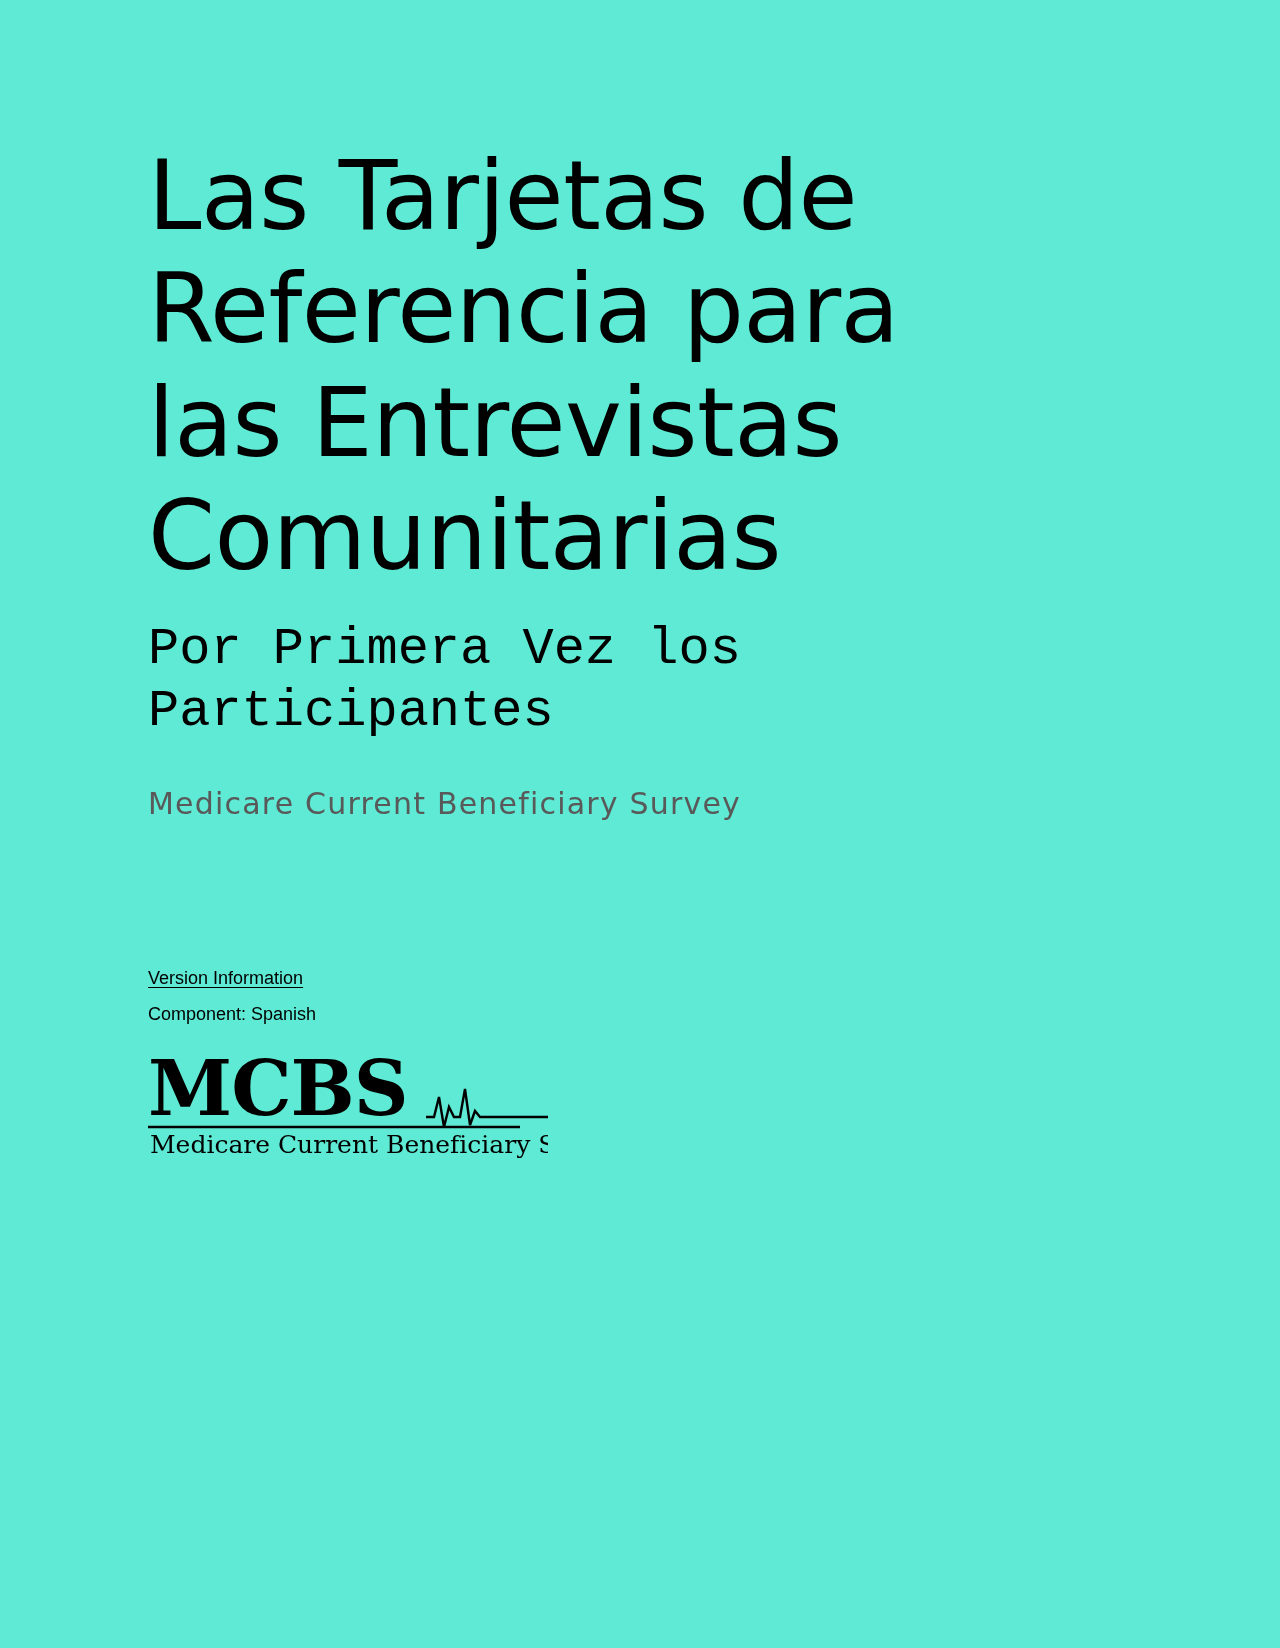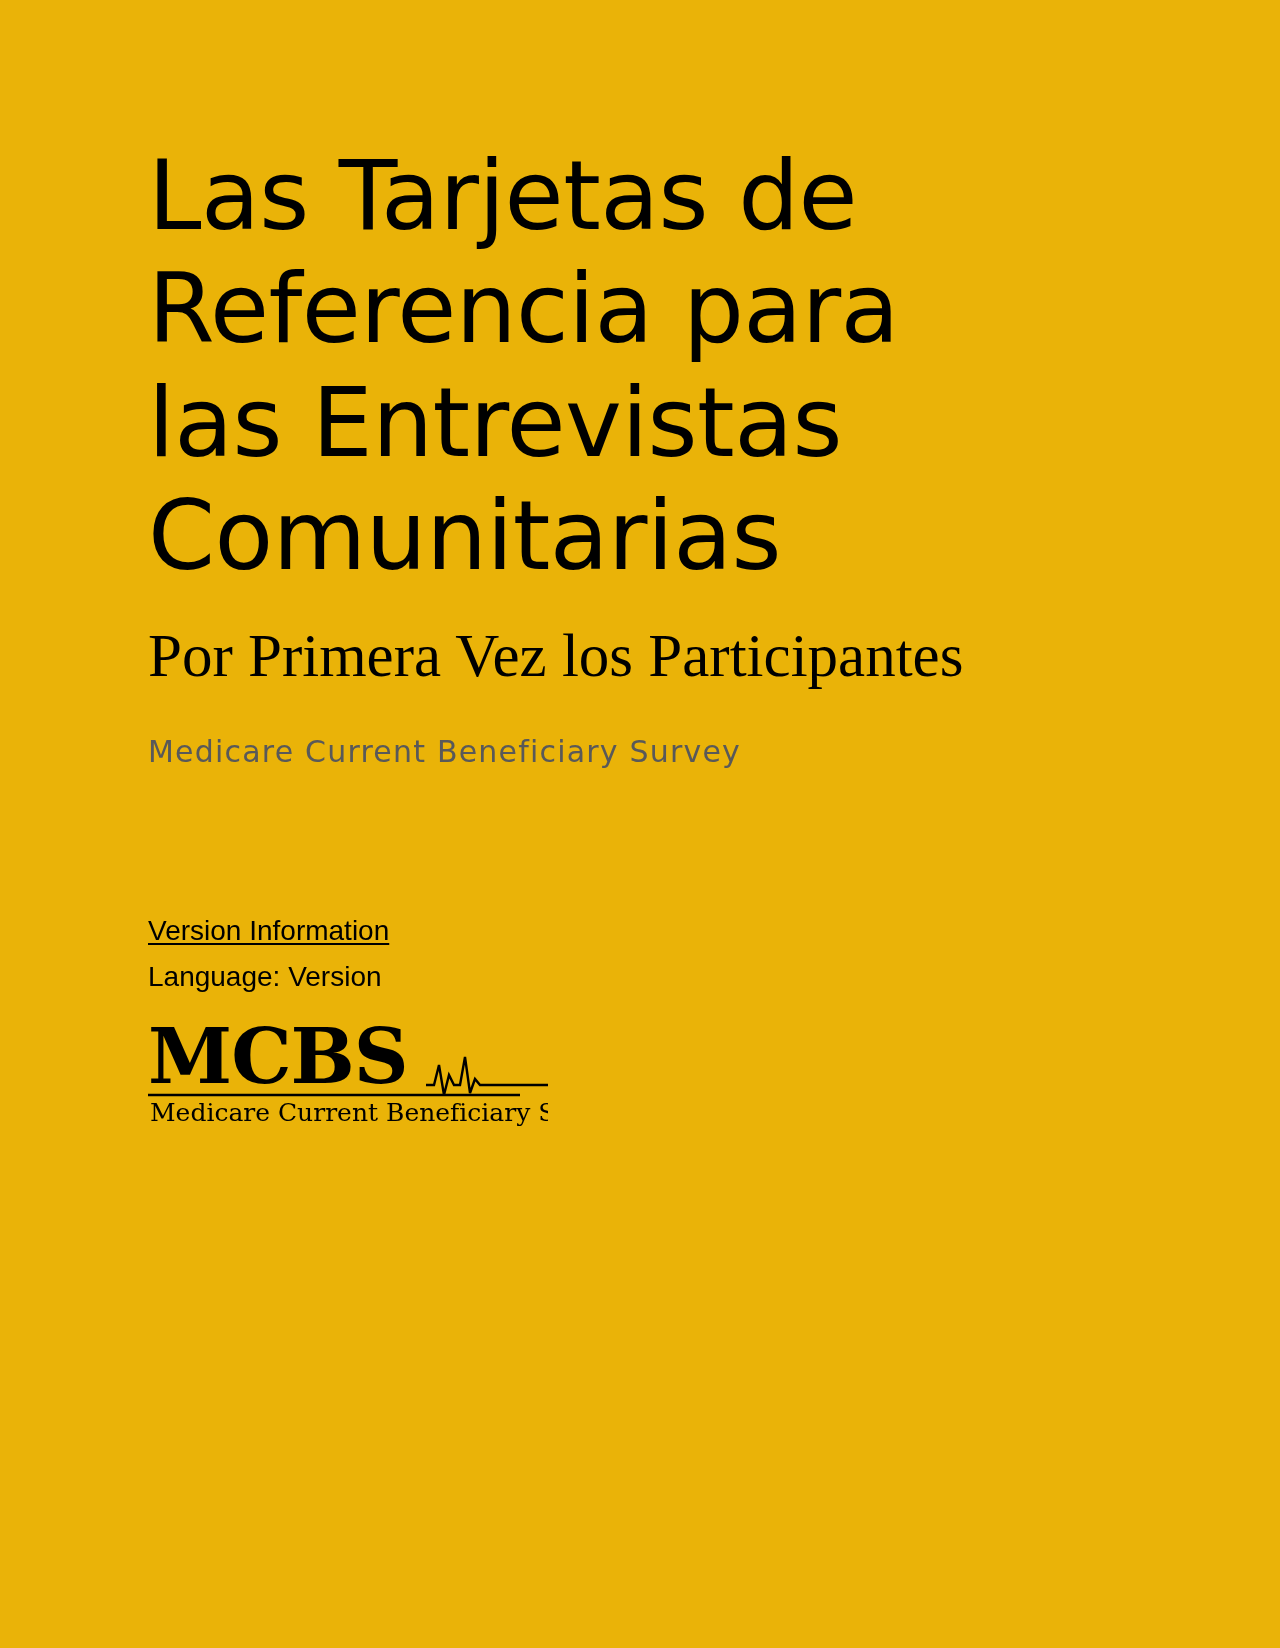--- a/index.html
+++ b/index.html
@@ -4,21 +4,21 @@
 <style>
   html, body {
     margin: 0;
     padding: 0;
     background: #ffffff;
   }
   .page {
     position: relative;
     width: 1280px;
     height: 1648px;
-    background: #eab308;
+    background: #5eead4;
     overflow: hidden;
     font-family: "DejaVu Sans", sans-serif;
     color: #000000;
   }
   .content {
     position: absolute;
     left: 148px;
     top: 0;
     width: 1000px;
   }
@@ -29,38 +29,38 @@
     font-weight: 400;
     font-size: 96px;
     line-height: 1.18;
     letter-spacing: -0.5px;
     color: #000000;
     max-width: 880px;
     white-space: pre-line;
   }
   .doc-subtitle {
     margin: 26px 0 0 0;
-    font-family: Liberation Serif, serif;
+    font-family: Liberation Mono, monospace;
     font-weight: 400;
-    font-size: 61px;
+    font-size: 52px;
     line-height: 1.2;
     color: #000000;
   }
   .doc-survey {
     margin: 42px 0 0 0;
     font-family: "DejaVu Sans", sans-serif;
     font-weight: 400;
     font-size: 30px;
     letter-spacing: 1.2px;
     color: #595959;
   }
   .version-block {
     margin-top: 148px;
     font-family: "Liberation Sans", sans-serif;
-    font-size: 28px;
+    font-size: 18px;
     color: #000000;
     line-height: 1.0;
   }
   .version-heading {
     display: inline-block;
     text-decoration: underline;
     text-underline-offset: 3px;
     margin: 0 0 18px 0;
   }
   .version-line {
@@ -84,21 +84,21 @@
   <div class="content">
 
     <h1 class="doc-title">Las Tarjetas de Referencia para las Entrevistas Comunitarias</h1>
 
     <h2 class="doc-subtitle">Por Primera Vez los Participantes</h2>
 
     <p class="doc-survey">Medicare Current Beneficiary Survey</p>
 
     <div class="version-block">
       <div class="version-heading">Version Information</div>
-      <div class="version-line">Language: Version</div>
+      <div class="version-line">Component: Spanish</div>
     </div>
 
     <div class="logo">
       <svg width="400" height="120" viewBox="0 0 400 120" xmlns="http://www.w3.org/2000/svg">
         <text x="0" y="70" font-family="DejaVu Serif, serif" font-weight="700" font-size="76" letter-spacing="-1" fill="#000000">MCBS</text>
         <polyline points="278,72 286,72 291,52 296,82 301,62 306,72 312,72 317,44 322,80 327,66 332,72 400,72" fill="none" stroke="#000000" stroke-width="2.4"></polyline>
         <line x1="0" y1="82" x2="372" y2="82" stroke="#000000" stroke-width="2.4"></line>
         <text x="2" y="108" font-family="DejaVu Serif, serif" font-weight="400" font-size="25" fill="#000000">Medicare Current Beneficiary Survey</text>
       </svg>
     </div>

